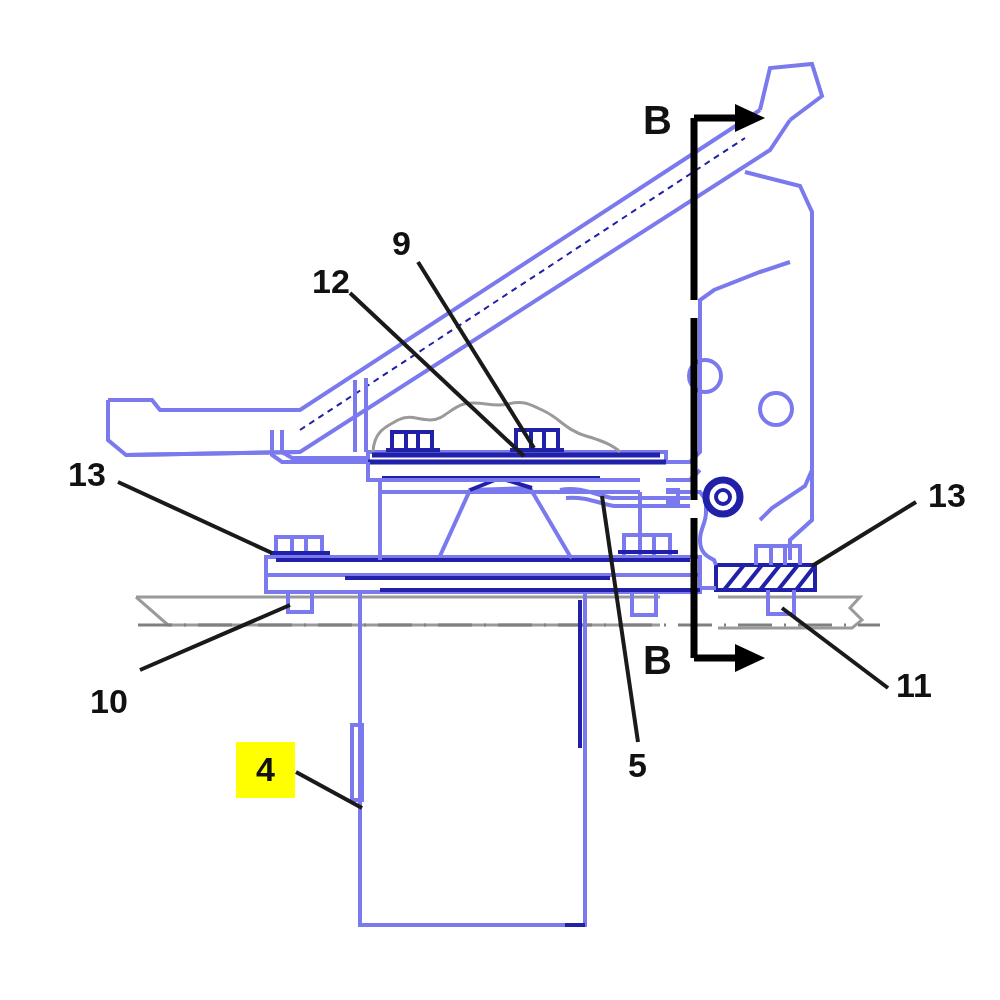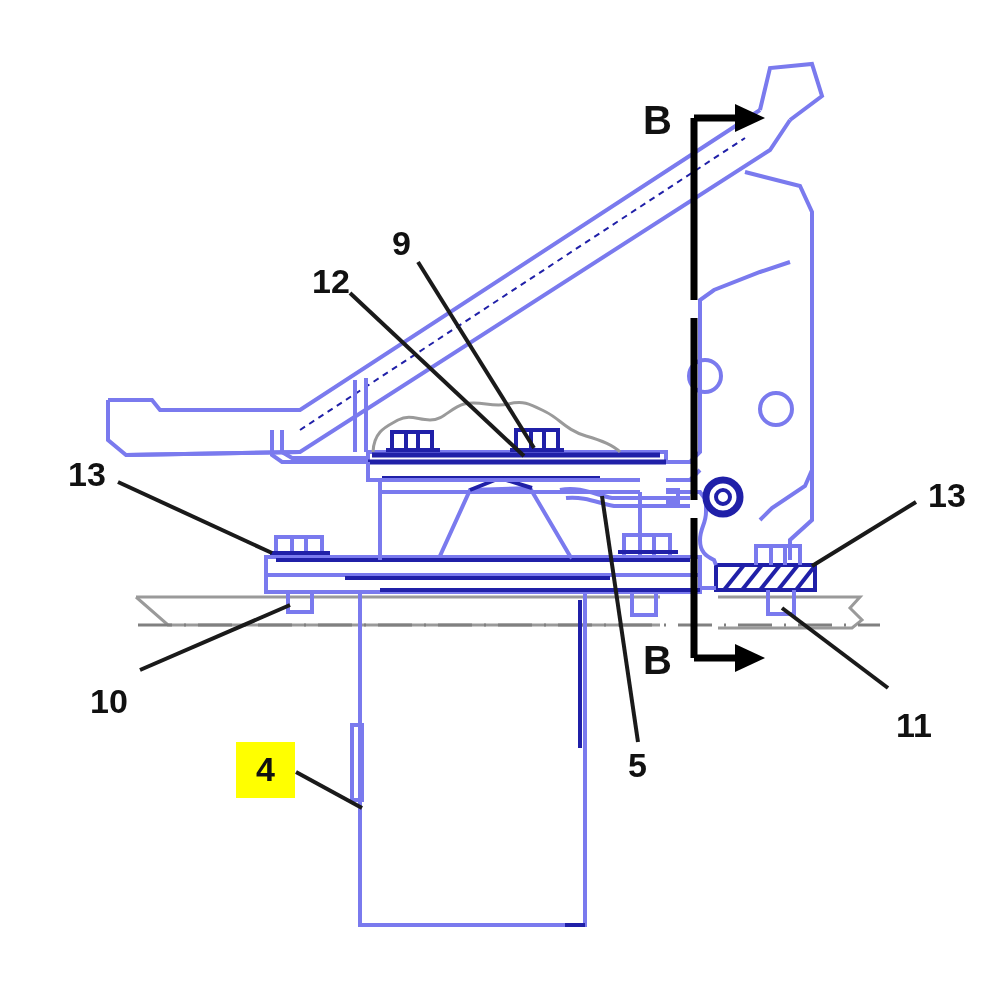--- a/index.html
+++ b/index.html
@@ -263,21 +263,21 @@
   <div class="lbl" style="left:392px; top:226px;">9</div>
 
   <div class="lbl" style="left:312px; top:264px;">12</div>
 
   <div class="lbl" style="left:68px; top:457px;">13</div>
 
   <div class="lbl" style="left:928px; top:478px;">13</div>
 
   <div class="lbl" style="left:90px; top:684px;text-align:right;">10</div>
 
-  <div class="lbl" style="left:896px; top:708px;">11</div>
+  <div class="lbl" style="left:896px; top:668px;">11</div>
 
   <div class="lbl" style="left:628px; top:748px;">5</div>
 
   <div class="lbl highlight" style="left:236px; top:742px;">4</div>
 
   <div class="lbl section" style="left:643px; top:100px;">B</div>
 
   <div class="lbl section" style="left:643px; top:640px;">B</div>
 
 </div>

